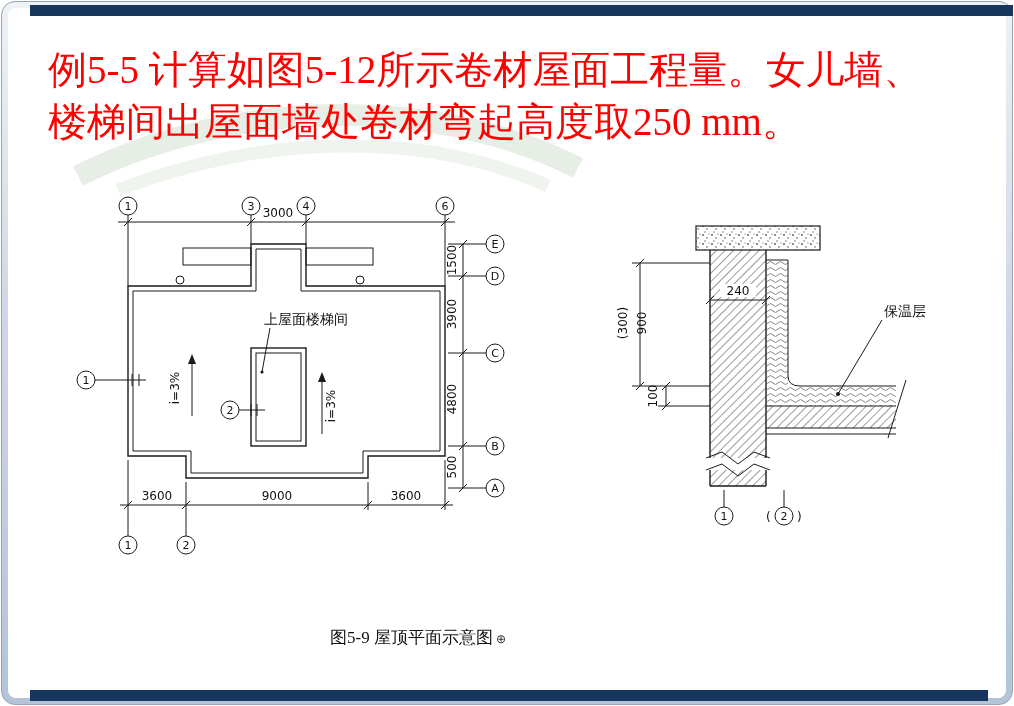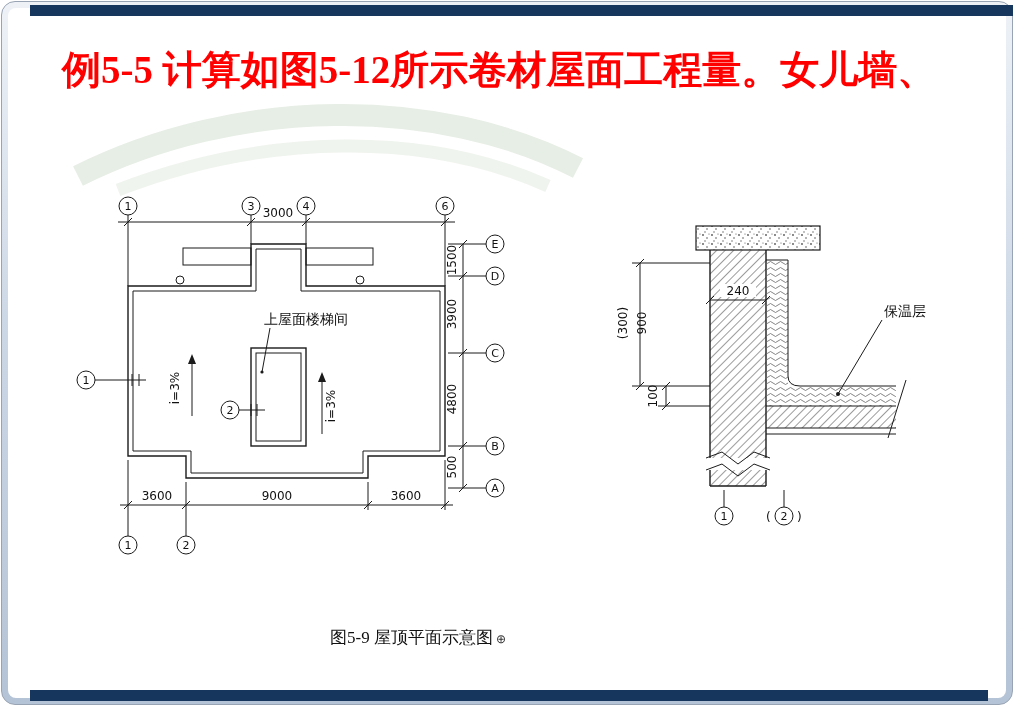--- a/index.html
+++ b/index.html
@@ -5,22 +5,22 @@
   html,body{margin:0;padding:0;}
   body{width:1014px;height:706px;position:relative;background:#fff;overflow:hidden;
        font-family:"Liberation Serif",serif;}
   .frame-outer{position:absolute;inset:1px;border-radius:14px;border:1px solid #98a3b3;
        background:linear-gradient(180deg,#eef2f7 0%,#cdd8e6 45%,#b4c3d6 100%);}
   .frame-inner{position:absolute;inset:8px;border-radius:8px;background:#ffffff;overflow:hidden;}
   .bar-top{position:absolute;top:5px;left:30px;right:1px;height:11px;}
   .bar-bottom{position:absolute;bottom:5px;left:30px;right:26px;height:11px;}
   .slide{position:absolute;inset:8px;border-radius:8px;overflow:hidden;}
   .deco{position:absolute;left:0;top:0;z-index:0;}
-  .title{position:absolute;left:54px;top:36px;width:950px;z-index:2;
-         font-size:39px;line-height:1.34;font-weight:700;}
+  .title{position:absolute;left:40px;top:36px;width:950px;z-index:2;
+         font-size:39px;line-height:1.34;font-weight:400;}
   .caption{position:absolute;left:245px;top:618px;width:330px;text-align:center;z-index:2;
          font-size:17px;color:#111;}
   .caption .anchor{font-size:12px;color:#333;margin-left:3px;}
   .diagram{position:absolute;left:40px;top:170px;z-index:1;}
   .ln{fill:none;stroke:#1b1b1b;stroke-width:1;}
   .wall{fill:none;stroke:#1b1b1b;stroke-width:1.4;}
   .bub{fill:#fff;stroke:#1b1b1b;stroke-width:1;}
   .bubt{font:11px "DejaVu Sans",sans-serif;fill:#111;text-anchor:middle;}
   .dim{font:12px "DejaVu Sans",sans-serif;fill:#111;}
   .lbl{font:14px "Liberation Serif",serif;fill:#111;}
@@ -35,20 +35,21 @@
 
 <div class="slide">
 
   <svg class="deco" width="998" height="690" viewBox="0 0 998 690">
     <path d="M70,168 C230,88 430,88 570,160" stroke="#e7eee5" stroke-width="22" fill="none"></path>
     <path d="M110,182 C260,124 420,124 540,178" stroke="#f0f4ee" stroke-width="13" fill="none"></path>
   </svg>
 
   <div class="title" style="color: rgb(255, 0, 0);">
     <div>例5-5 计算如图5-12所示卷材屋面工程量。女儿墙、</div>
+    <div>楼梯间出屋面墙处卷材弯起高度取250 mm。</div>
   </div>
 
   <svg class="diagram" width="940" height="410" viewBox="40 170 940 410">
     <defs>
       <pattern id="hatch" patternUnits="userSpaceOnUse" width="6" height="6" patternTransform="rotate(45)">
         <line x1="0" y1="0" x2="0" y2="6" stroke="#3a3a3a" stroke-width="1"></line>
       </pattern>
       <pattern id="stipple" patternUnits="userSpaceOnUse" width="9" height="9">
         <circle cx="2" cy="2" r="0.9" fill="#555"></circle>
         <circle cx="6" cy="5" r="0.8" fill="#555"></circle>

